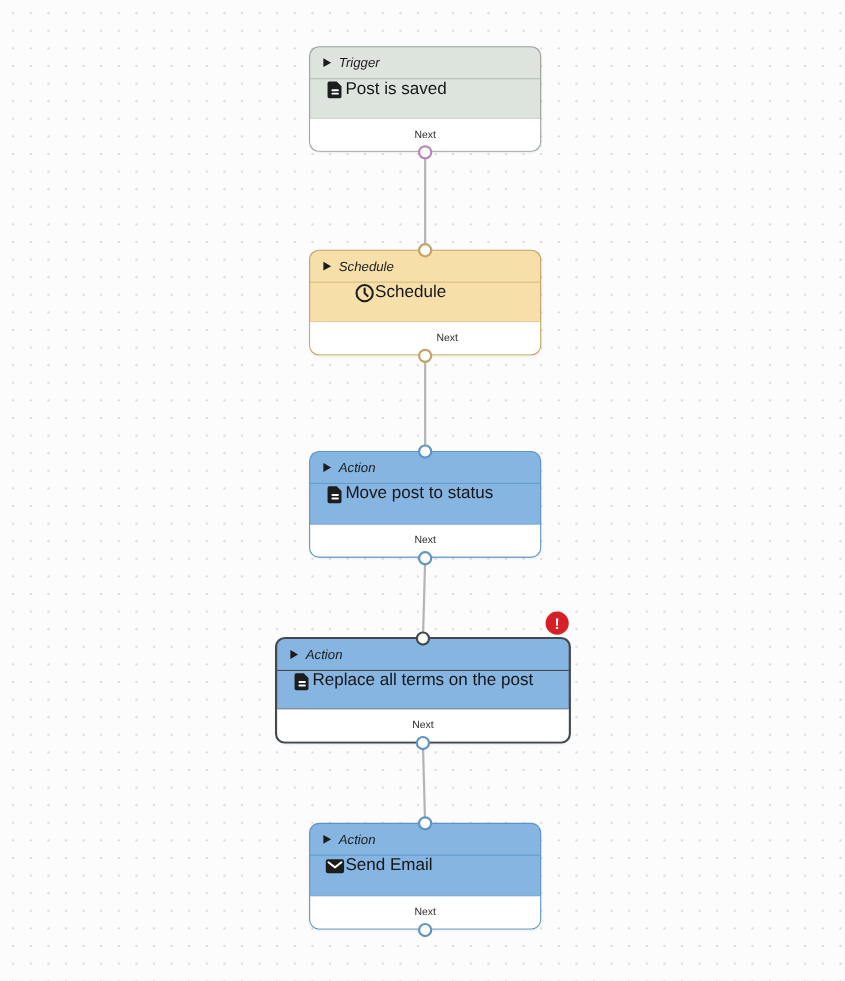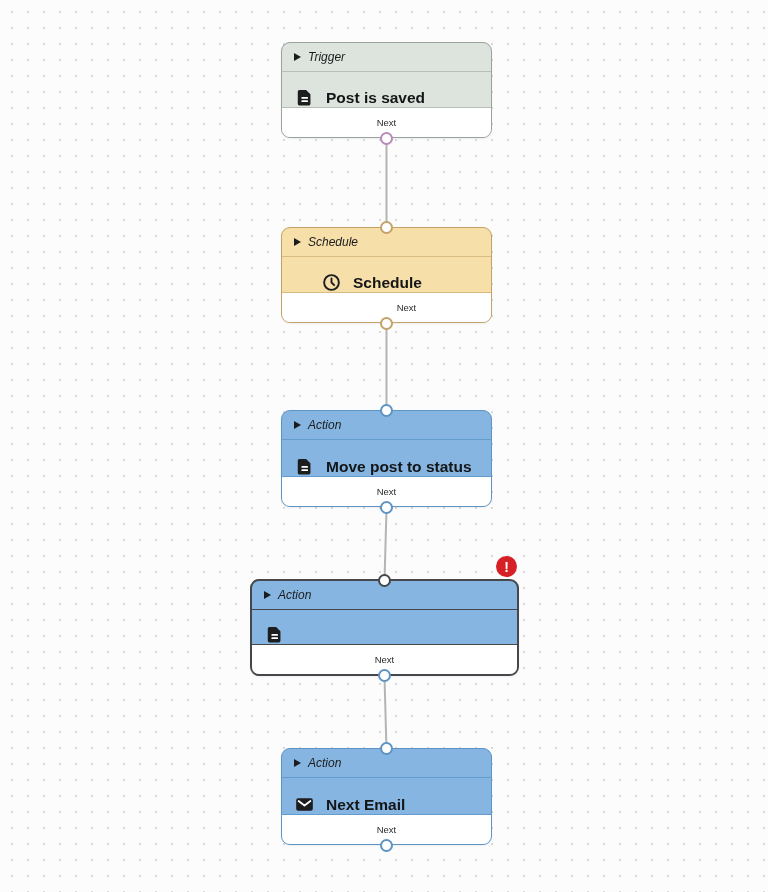--- a/index.html
+++ b/index.html
@@ -45,25 +45,24 @@
   .play-icon {
     width: 0; height: 0;
     border-top: 4.5px solid transparent;
     border-bottom: 4.5px solid transparent;
     border-left: 7px solid #1a1c1e;
     display: inline-block;
   }
   .node-body {
     flex: 1;
     display: flex;
-    align-items: flex-end;
-    gap: 12px;
+    align-items: flex-start;
     padding: 0 13px;
     font-size: 15.5px;
-    font-weight: 700;
+    font-weight: 400;
     color: #141517;
     border-top: 1px solid;
   }
   .node-body .icon { display: inline-flex; width: 19px; height: 19px; }
   .node-body .icon svg { width: 19px; height: 19px; }
   .node-footer {
     height: 30px;
     background: #ffffff;
     border-top: 1px solid;
     border-bottom-left-radius: 8px;
@@ -207,41 +206,42 @@
       <span>Action</span>
     </div>
     <div class="node-body">
       <span class="icon">
         <svg viewBox="0 0 24 24">
             <path d="M5.5 2.5h8.5l5.5 5.5v12a2 2 0 0 1-2 2h-12a2 2 0 0 1-2-2v-15.5a2 2 0 0 1 2-2z" fill="#1c1d1f"></path>
             <rect x="8" y="11.5" width="8.5" height="2.2" rx="1.1" fill="#ffffff"></rect>
             <rect x="8" y="15.5" width="8.5" height="2.2" rx="1.1" fill="#ffffff"></rect>
           </svg>
       </span>
+      <span>Replace all terms on the post</span>
     </div>
     <div class="node-footer">
       <span>Next</span>
     </div>
     <span class="connector out"></span>
   </div>
 
   <div class="node action" style="left:281px; top:748px; width:211px; height:97px;">
     <span class="connector in"></span>
     <div class="node-header">
       <span class="play-icon"></span>
       <span>Action</span>
     </div>
     <div class="node-body">
       <span class="icon">
         <svg viewBox="0 0 24 24">
             <rect x="1.5" y="4" width="21" height="16" rx="2.5" fill="#1c1d1f"></rect>
             <path d="M4.5 7.5l7.5 5.8 7.5-5.8" stroke="#ffffff" stroke-width="2.2" fill="none" stroke-linecap="round" stroke-linejoin="round"></path>
           </svg>
       </span>
-      <span>Next Email</span>
+      <span>Send Email</span>
     </div>
     <div class="node-footer">
       <span>Next</span>
     </div>
     <span class="connector out"></span>
   </div>
 
 </div>
 
 </body></html>

